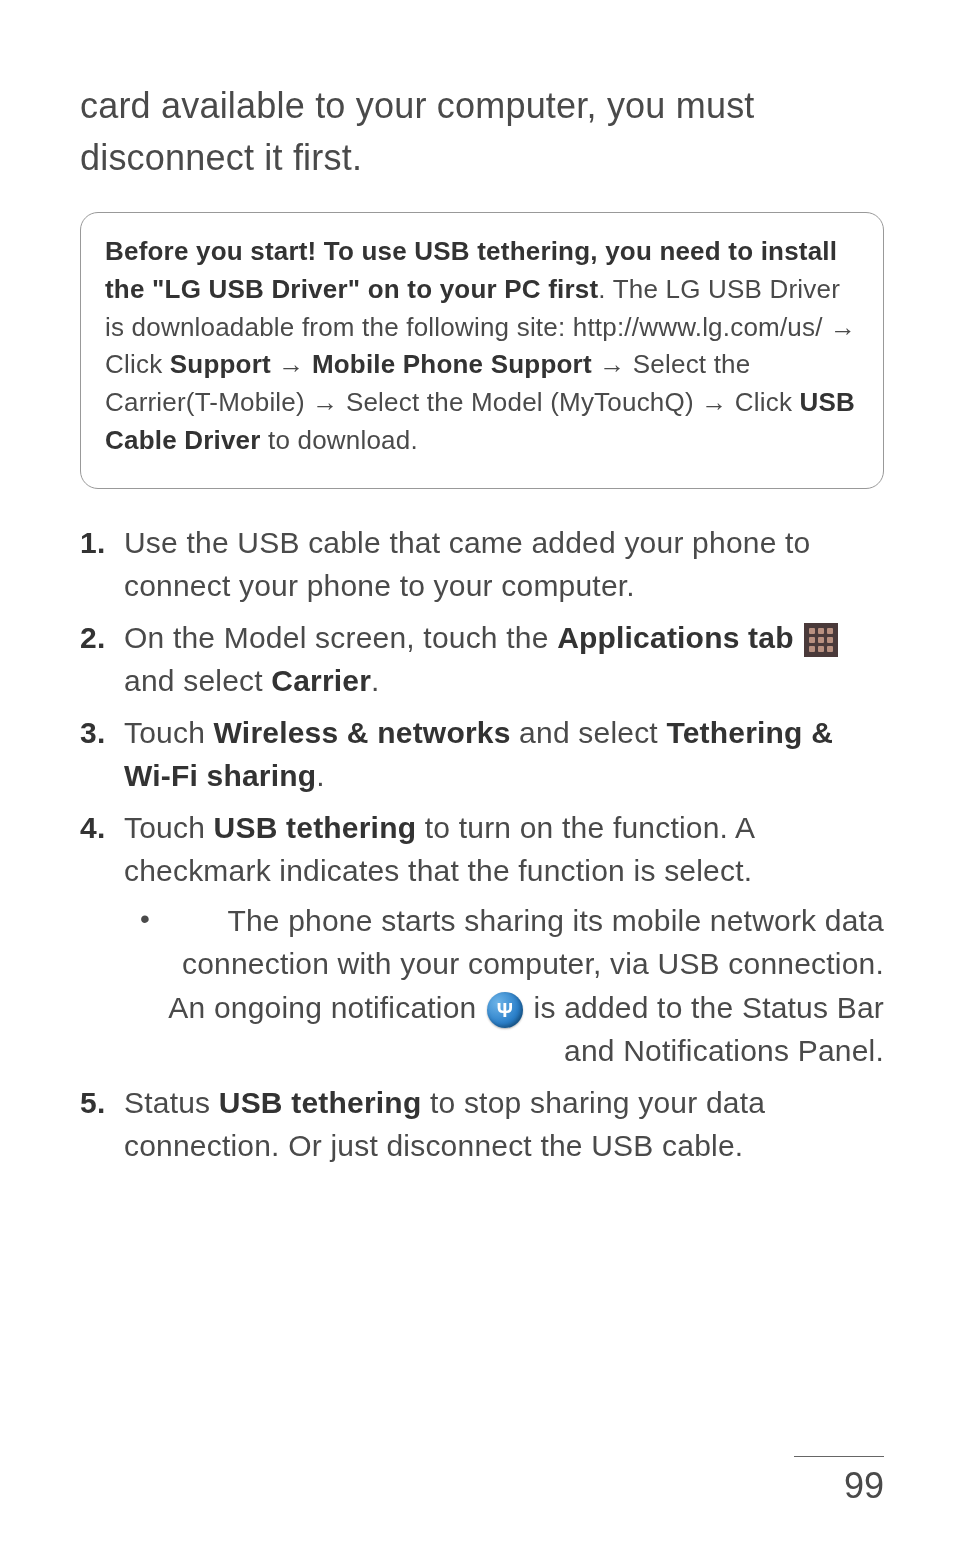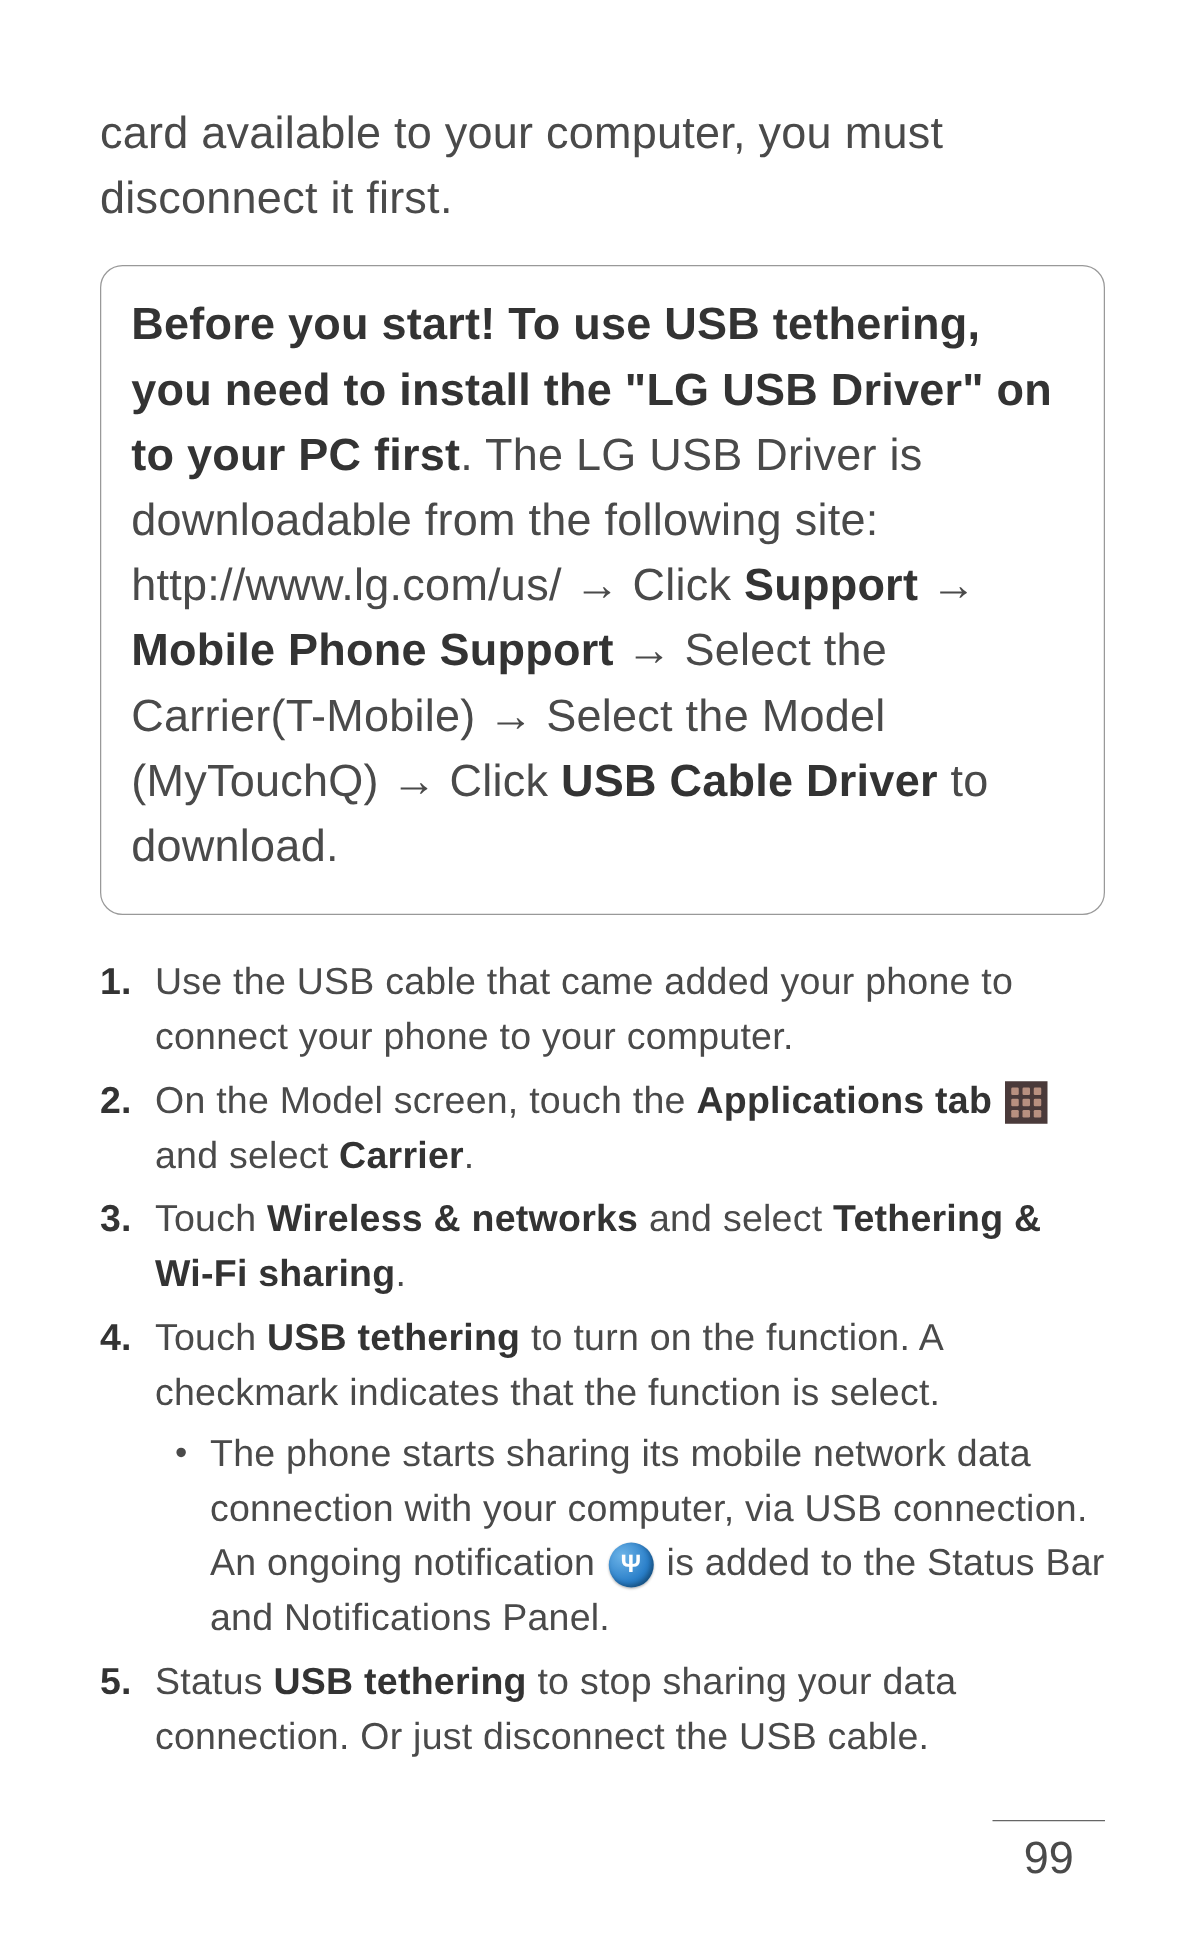--- a/index.html
+++ b/index.html
@@ -21,21 +21,21 @@
       line-height: 1.45;
       margin-bottom: 28px;
       font-weight: 300;
       letter-spacing: 0.2px;
     }
     .note-box {
       border: 1.5px solid #999;
       border-radius: 18px;
       padding: 20px 24px 28px 24px;
       margin-bottom: 32px;
-      font-size: 36px;
+      font-size: 26px;
       line-height: 1.45;
       font-weight: 300;
       letter-spacing: 0.2px;
     }
     .bold {
       font-weight: 700;
       color: #333;
     }
     ol {
       list-style: none;
@@ -58,20 +58,21 @@
       left: 0;
       top: 0;
       font-weight: 700;
       color: #333;
       font-size: 30px;
     }
     .sub-bullet {
       padding-left: 44px;
       position: relative;
       margin-top: 6px;
+      text-align: right;
     }
     .sub-bullet::before {
       content: "•";
       position: absolute;
       left: 16px;
       top: 0;
       font-size: 28px;
       color: #4a4a4a;
     }
     .icon-apps {
@@ -115,21 +116,21 @@
       transform: translate(-50%, -52%);
       color: #fff;
       font-size: 20px;
       font-weight: bold;
       line-height: 1;
     }
     .page-footer {
       position: absolute;
       bottom: 50px;
       right: 70px;
-      text-align: center;
+      text-align: right;
     }
     .page-footer-line {
       width: 90px;
       height: 1.5px;
       background: #666;
       margin-left: auto;
       margin-bottom: 8px;
     }
     .page-number {
       font-size: 36px;

